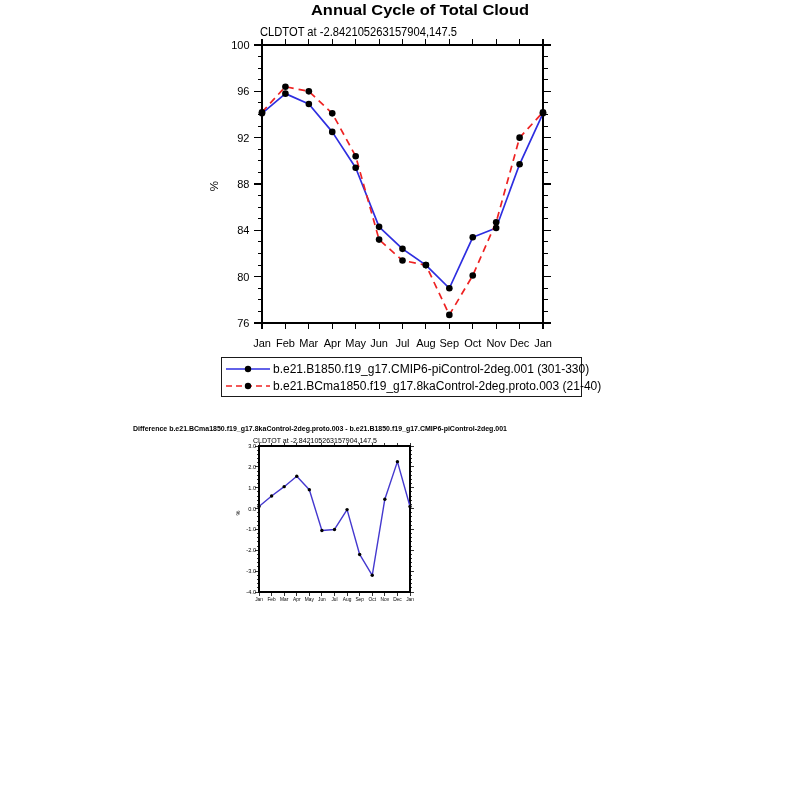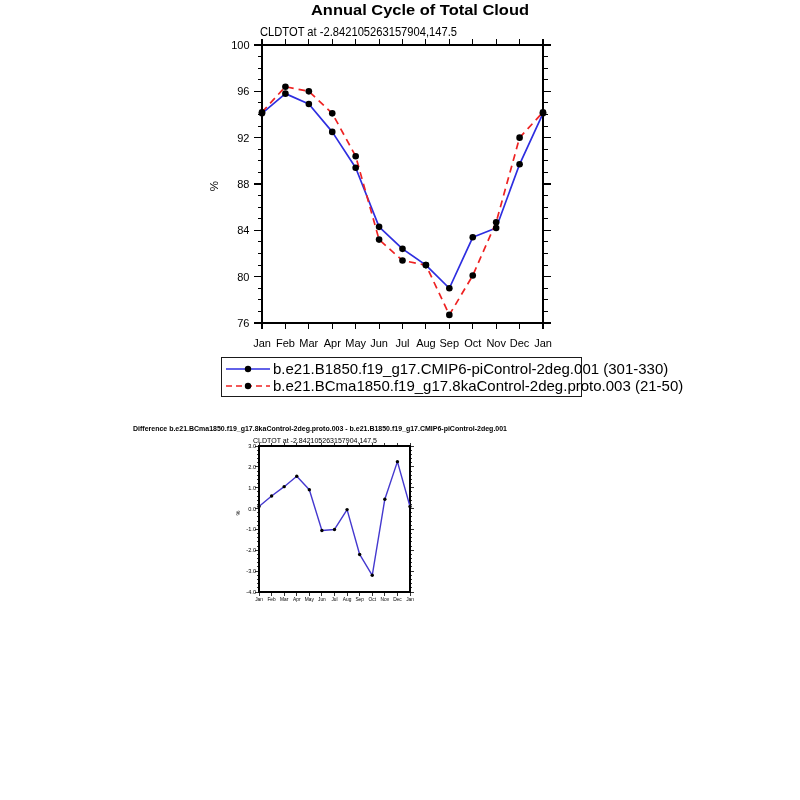--- a/index.html
+++ b/index.html
@@ -10,21 +10,21 @@
   .t-main{font-size:14.5px;font-weight:bold;}
   .t-sub{font-size:12.5px;}
   .t-ylab{font-size:11.5px;}
   .t-dtitle{font-size:6.8px;font-weight:bold;}
   .t-dsub{font-size:6.4px;}
   .t-dylab{font-size:5.6px;}
   .legend{position:absolute;left:221px;top:357px;width:361px;height:40px;
           border:1px solid #1a1a1a;box-sizing:border-box;background:#fff;
           display:flex;flex-direction:column;justify-content:center;padding-left:3px;}
   .legend-row{display:flex;align-items:center;height:17px;}
-  .legend-text{font-size:15px;color:#000;white-space:nowrap;margin-left:2px;text-align:right;}
+  .legend-text{font-size:12px;color:#000;white-space:nowrap;margin-left:2px;text-align:right;}
   .legend-line{flex:0 0 auto;display:block;}
 </style>
 </head>
 <body>
 
 <div class="page">
 
   <svg id="main-chart" class="chart" style="left:185px;top:0;" width="435" height="355" viewBox="0 0 435 355">
     <text class="t-main" x="235" y="15" text-anchor="middle" textLength="218" lengthAdjust="spacingAndGlyphs">Annual Cycle of Total Cloud</text>
     <text class="t-sub" x="75" y="36" text-anchor="start" textLength="197" lengthAdjust="spacingAndGlyphs">CLDTOT at -2.842105263157904,147.5</text>
@@ -164,21 +164,21 @@
         <line x1="1" y1="6" x2="45" y2="6" stroke-width="1.7" stroke="#2e2ee0"></line>
         <circle cx="23" cy="6" r="3.2" fill="#000"></circle>
       </svg>
       <span class="legend-text">b.e21.B1850.f19_g17.CMIP6-piControl-2deg.001 (301-330)</span>
     </div>
     <div class="legend-row">
       <svg class="legend-line" width="46" height="12">
         <line x1="1" y1="6" x2="45" y2="6" stroke-width="1.7" stroke-dasharray="6,4" stroke="#ee2222"></line>
         <circle cx="23" cy="6" r="3.2" fill="#000"></circle>
       </svg>
-      <span class="legend-text">b.e21.BCma1850.f19_g17.8kaControl-2deg.proto.003 (21-50)</span>
+      <span class="legend-text">b.e21.BCma1850.f19_g17.8kaControl-2deg.proto.003 (21-40)</span>
     </div>
   </div>
 
   <svg id="diff-chart" class="chart" style="left:125px;top:418px;" width="400" height="194" viewBox="0 0 400 194">
     <text class="t-dtitle" x="195" y="13" text-anchor="middle" textLength="374" lengthAdjust="spacingAndGlyphs">Difference b.e21.BCma1850.f19_g17.8kaControl-2deg.proto.003 - b.e21.B1850.f19_g17.CMIP6-piControl-2deg.001</text>
     <text class="t-dsub" x="190" y="25" text-anchor="middle" textLength="124" lengthAdjust="spacingAndGlyphs">CLDTOT at -2.842105263157904,147.5</text>
     <text class="t-dylab" x="115" y="95" text-anchor="middle" transform="rotate(-90 115 95)">%</text>
     <g id="diff-plot">
         <rect x="134" y="28" width="151" height="146" fill="none" stroke="#000" stroke-width="1.1" shape-rendering="crispEdges"></rect>
         <line x1="130" y1="174" x2="134" y2="174" stroke="#000" stroke-width="0.8" shape-rendering="crispEdges"></line>

